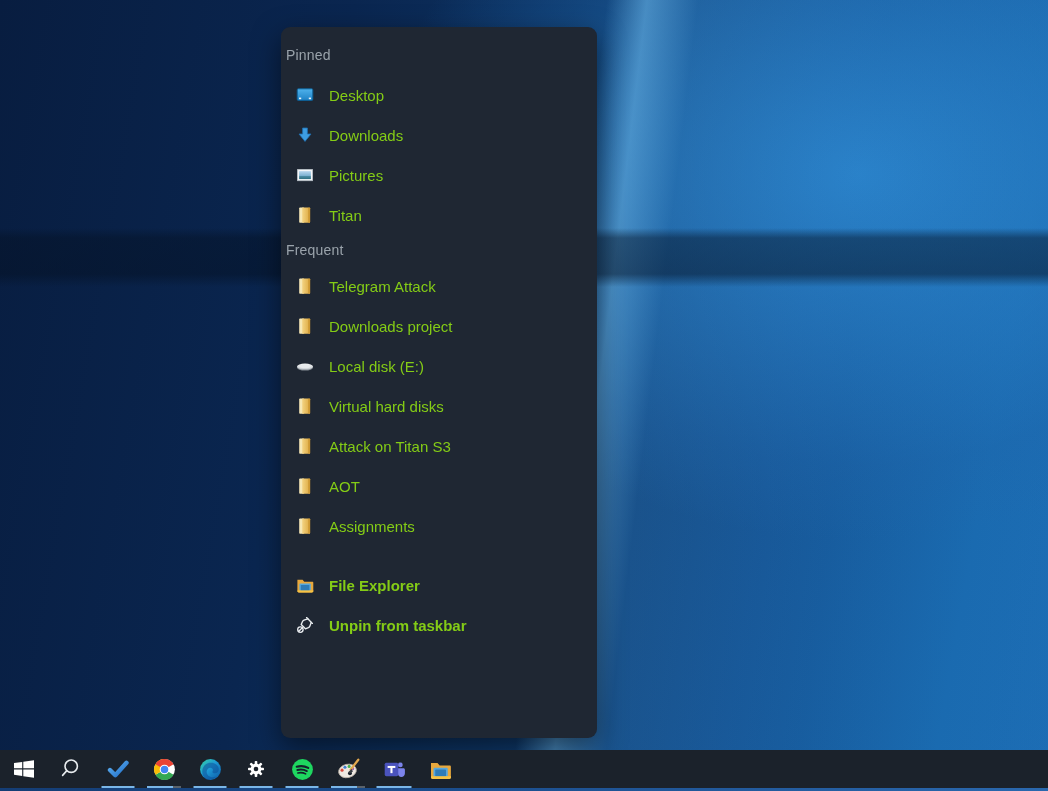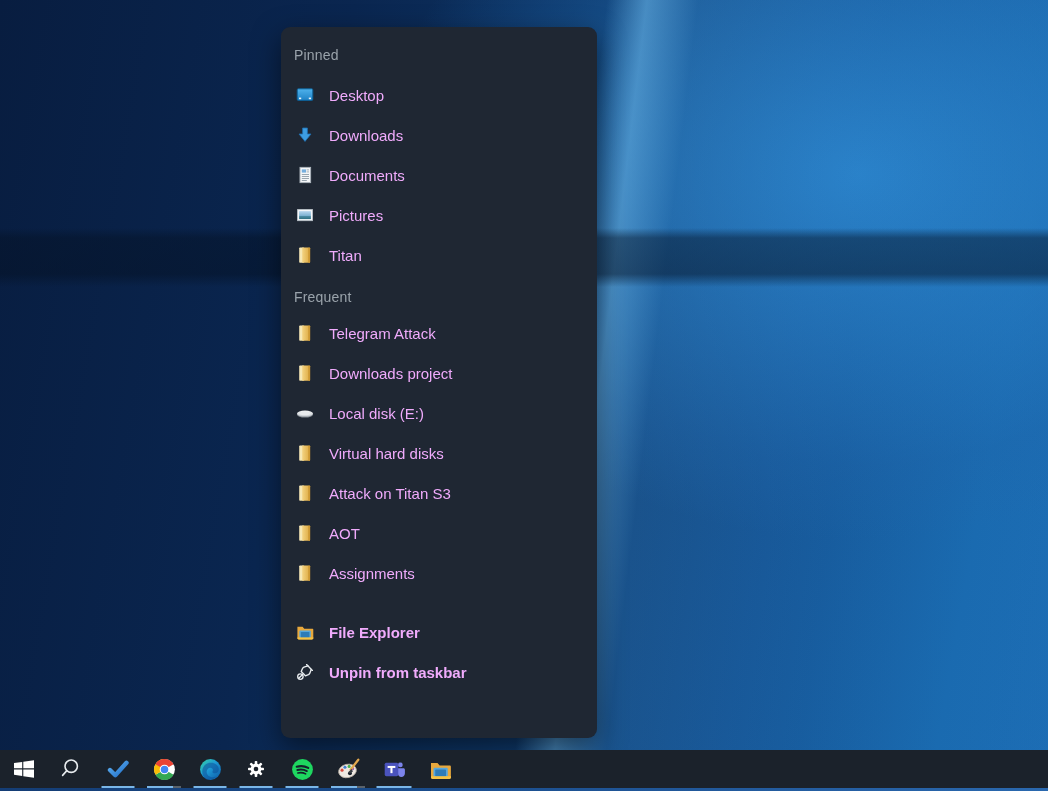--- a/index.html
+++ b/index.html
@@ -17,33 +17,33 @@
   }
 
   
   .jumplist {
     position:absolute; left:281px; top:27px; width:316px; height:711px;
     background:#1f2733; border-radius:9px;
     box-shadow:0 10px 28px rgba(0,0,0,.5);
     padding-top:14px; color:#f2f4f6; overflow:hidden;
   }
   .jl-header {
-    height:28px; line-height:28px; padding-left:13px;
+    height:28px; line-height:28px; padding-left:5px;
     font-size:14px; color:#9aa3ab; letter-spacing:.2px;
   }
   .jl-spacer-a { height:6px; }
   .jl-spacer-b { height:2px; }
-  .jl-header.frequent { margin-top:8px; }
+  .jl-header.frequent { margin-top:1px; }
   .jl-tasks { margin-top:19px;font-weight:bold; }
   .jl-item {
     height:40px; display:flex; align-items:center; cursor:default;
   }
   .jl-icon { width:20px; height:20px; margin-left:14px; flex:0 0 20px; display:flex; align-items:center; justify-content:center; }
   .jl-icon svg { width:20px; height:20px; display:block; }
-  .jl-label { margin-left:14px; font-size:15px; color:#f0abfc; white-space:nowrap; }
+  .jl-label { margin-left:14px; font-size:15px; color:#84cc16; white-space:nowrap; }
 
   
   .taskbar {
     position:absolute; left:0; top:750px; width:1048px; height:38px;
     background:#1b222b; display:flex; align-items:stretch;
   }
   .screen-edge {
     position:absolute; left:0; top:788px; width:1048px; height:3px;
     background:linear-gradient(90deg,#143d75 0%, #1b4e8e 45%, #2a68ae 100%);
   }
@@ -229,28 +229,20 @@
       </span>
     <span class="jl-label">Desktop</span>
   </div>
   <div class="jl-item">
     <span class="jl-icon">
         <svg viewBox="0 0 20 20">
           <use href="#ic-downloads"></use>
         </svg>
       </span>
     <span class="jl-label">Downloads</span>
-  </div>
-  <div class="jl-item">
-    <span class="jl-icon">
-        <svg viewBox="0 0 20 20">
-          <use href="#ic-documents"></use>
-        </svg>
-      </span>
-    <span class="jl-label">Documents</span>
   </div>
   <div class="jl-item">
     <span class="jl-icon">
         <svg viewBox="0 0 20 20">
           <use href="#ic-pictures"></use>
         </svg>
       </span>
     <span class="jl-label">Pictures</span>
   </div>
   <div class="jl-item">

